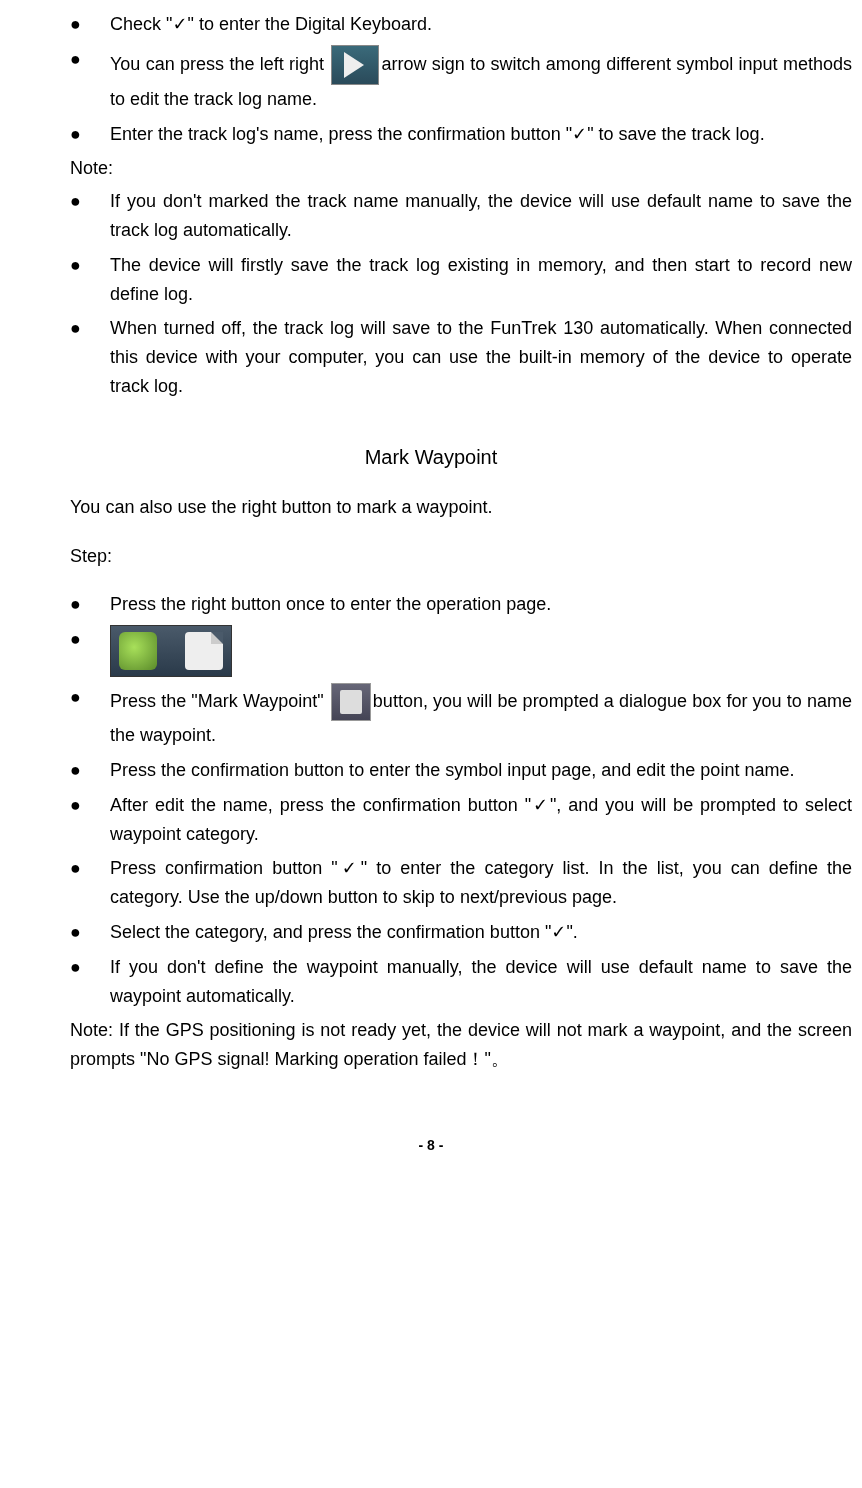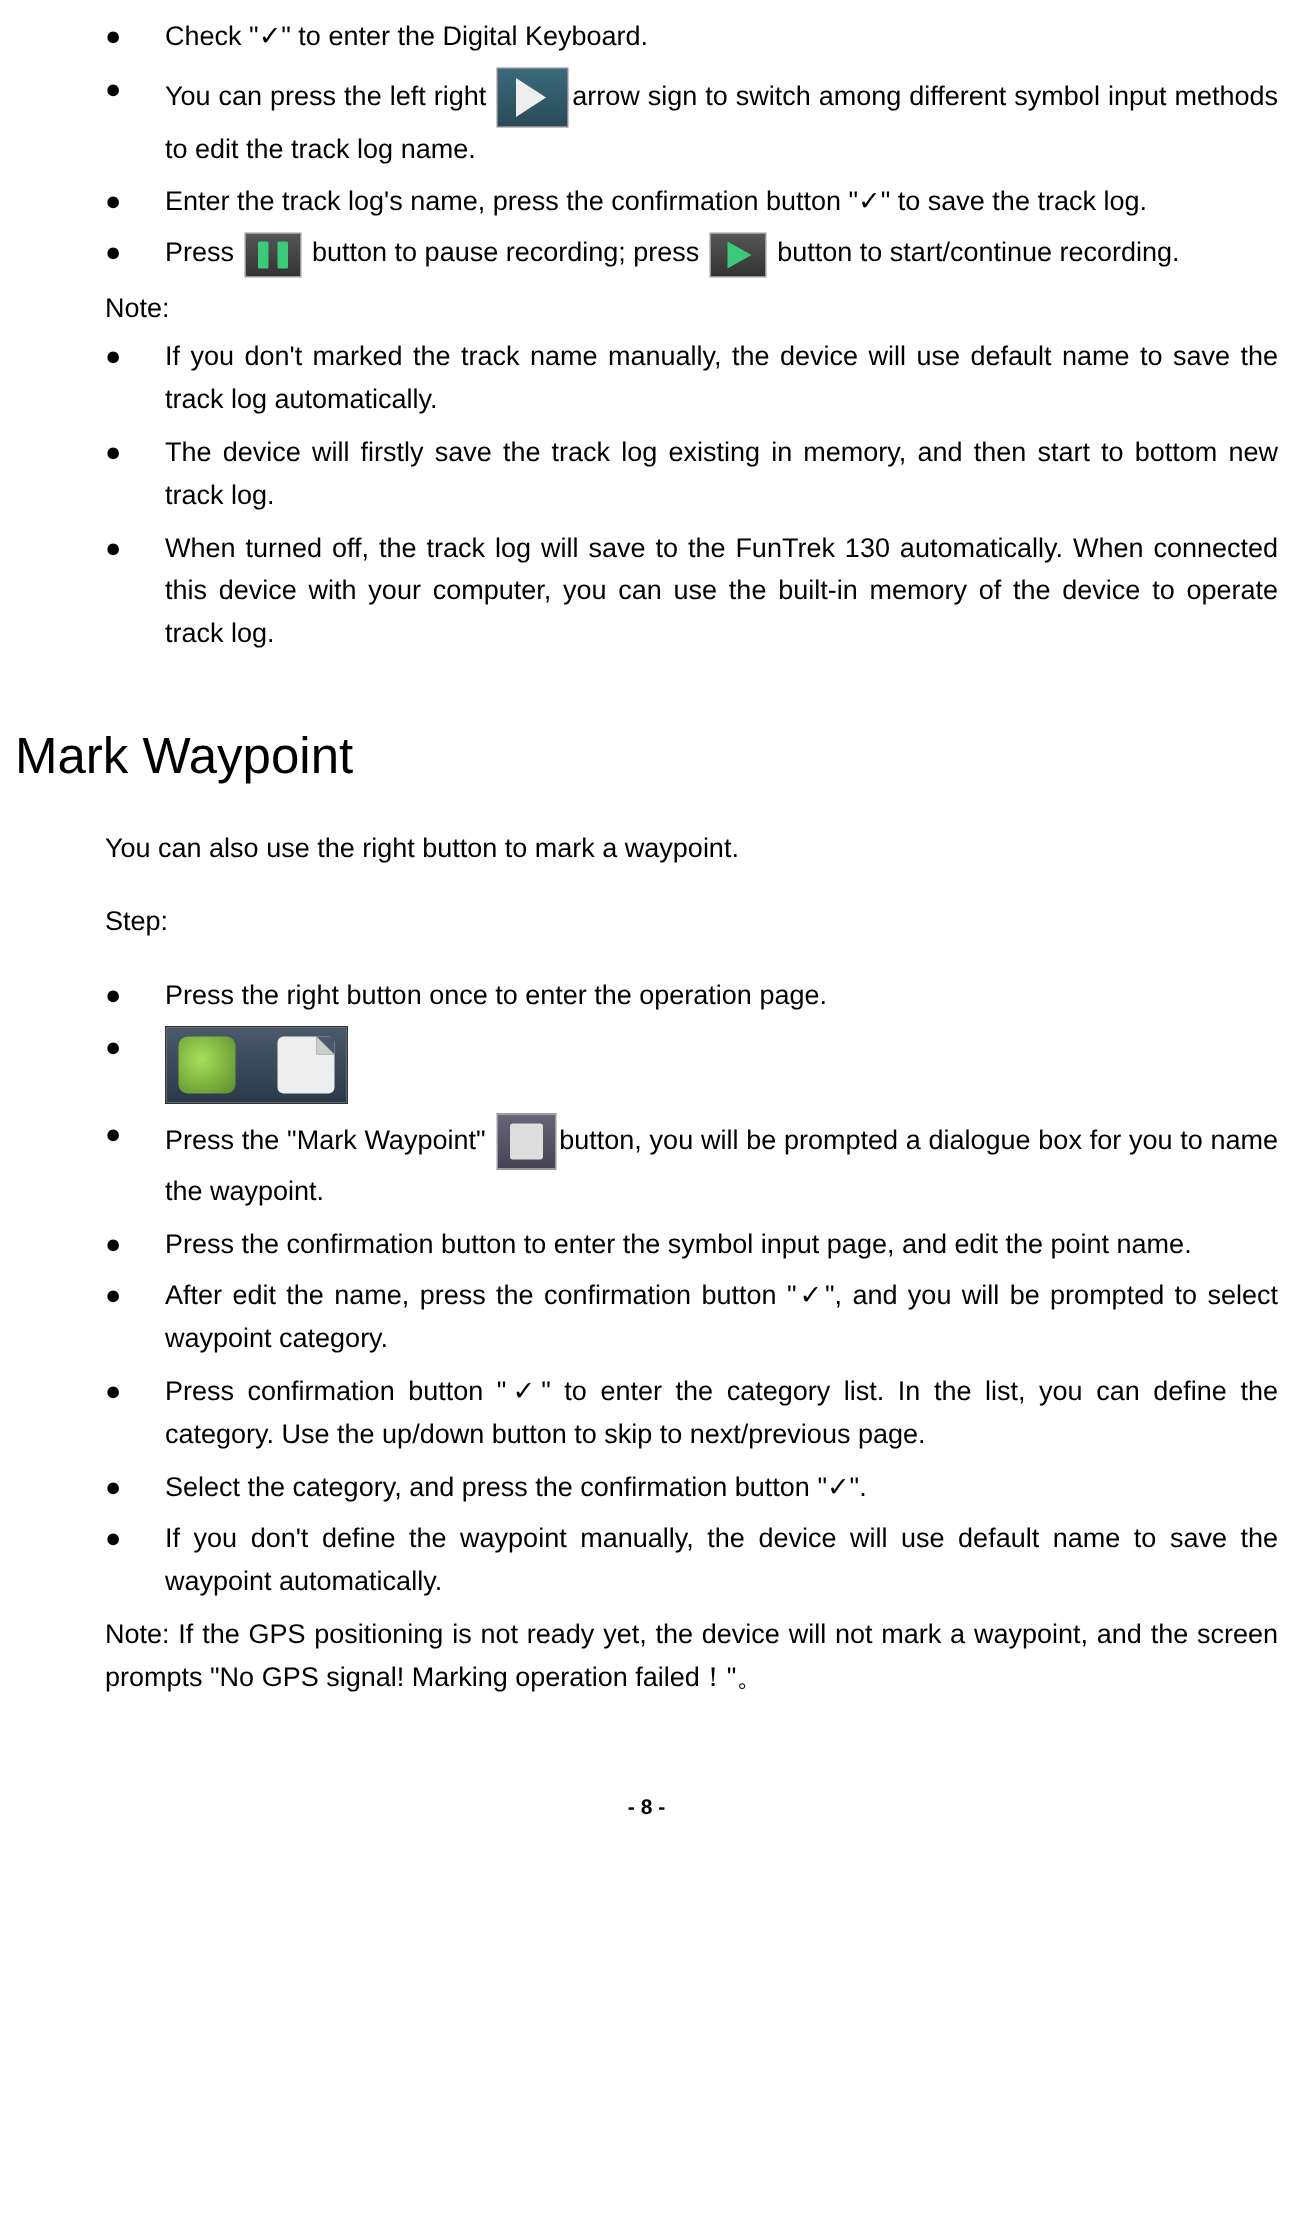--- a/index.html
+++ b/index.html
@@ -32,24 +32,25 @@
       content: "●";
       position: absolute;
       left: 0;
       font-size: 18px;
     }
     .note-label {
       padding-left: 30px;
       margin: 4px 0;
     }
     h2 {
-      font-size: 34px;
+      font-size: 20px;
       font-weight: normal;
       margin: 40px 0 20px 0;
       padding-left: 0;
+      text-align: center;
     }
     .icon-box {
       display: inline-block;
       vertical-align: middle;
       border: 1px solid #999;
       background: linear-gradient(#666, #444);
       margin: 0 2px;
       position: relative;
     }
     .icon-arrow-right {
@@ -188,30 +189,27 @@
     <ul class="bullets">
       <li>
         <span>Check "</span><span class="check">✓</span><span>" to enter the Digital Keyboard.</span>
       </li>
       <li>
         <span>You can press the left right </span><span class="icon-box icon-arrow-right"></span><span>arrow sign to switch among different symbol input methods to edit the track log name.</span>
       </li>
       <li>
         <span>Enter the track log's name, press the confirmation button "</span><span class="check">✓</span><span>" to save the track log.</span>
       </li>
-      <li>
-        <span>Press </span><span class="icon-box icon-pause"></span><span> button to pause recording; press </span><span class="icon-box icon-play"></span><span> button to start/continue recording.</span>
-      </li>
     </ul>
 
     <div class="note-label">Note:</div>
 
     <ul class="bullets">
       <li>If you don't marked the track name manually, the device will use default name to save the track log automatically.</li>
-      <li>The device will firstly save the track log existing in memory, and then start to bottom new track log.</li>
+      <li>The device will firstly save the track log existing in memory, and then start to record new define log.</li>
       <li>When turned off, the track log will save to the FunTrek 130 automatically. When connected this device with your computer, you can use the built-in memory of the device to operate track log.</li>
     </ul>
   </div>
 
   <h2>Mark Waypoint</h2>
 
   <div class="content">
     <div class="intro">You can also use the right button to mark a waypoint.</div>
     <div class="intro">Step:</div>
 

